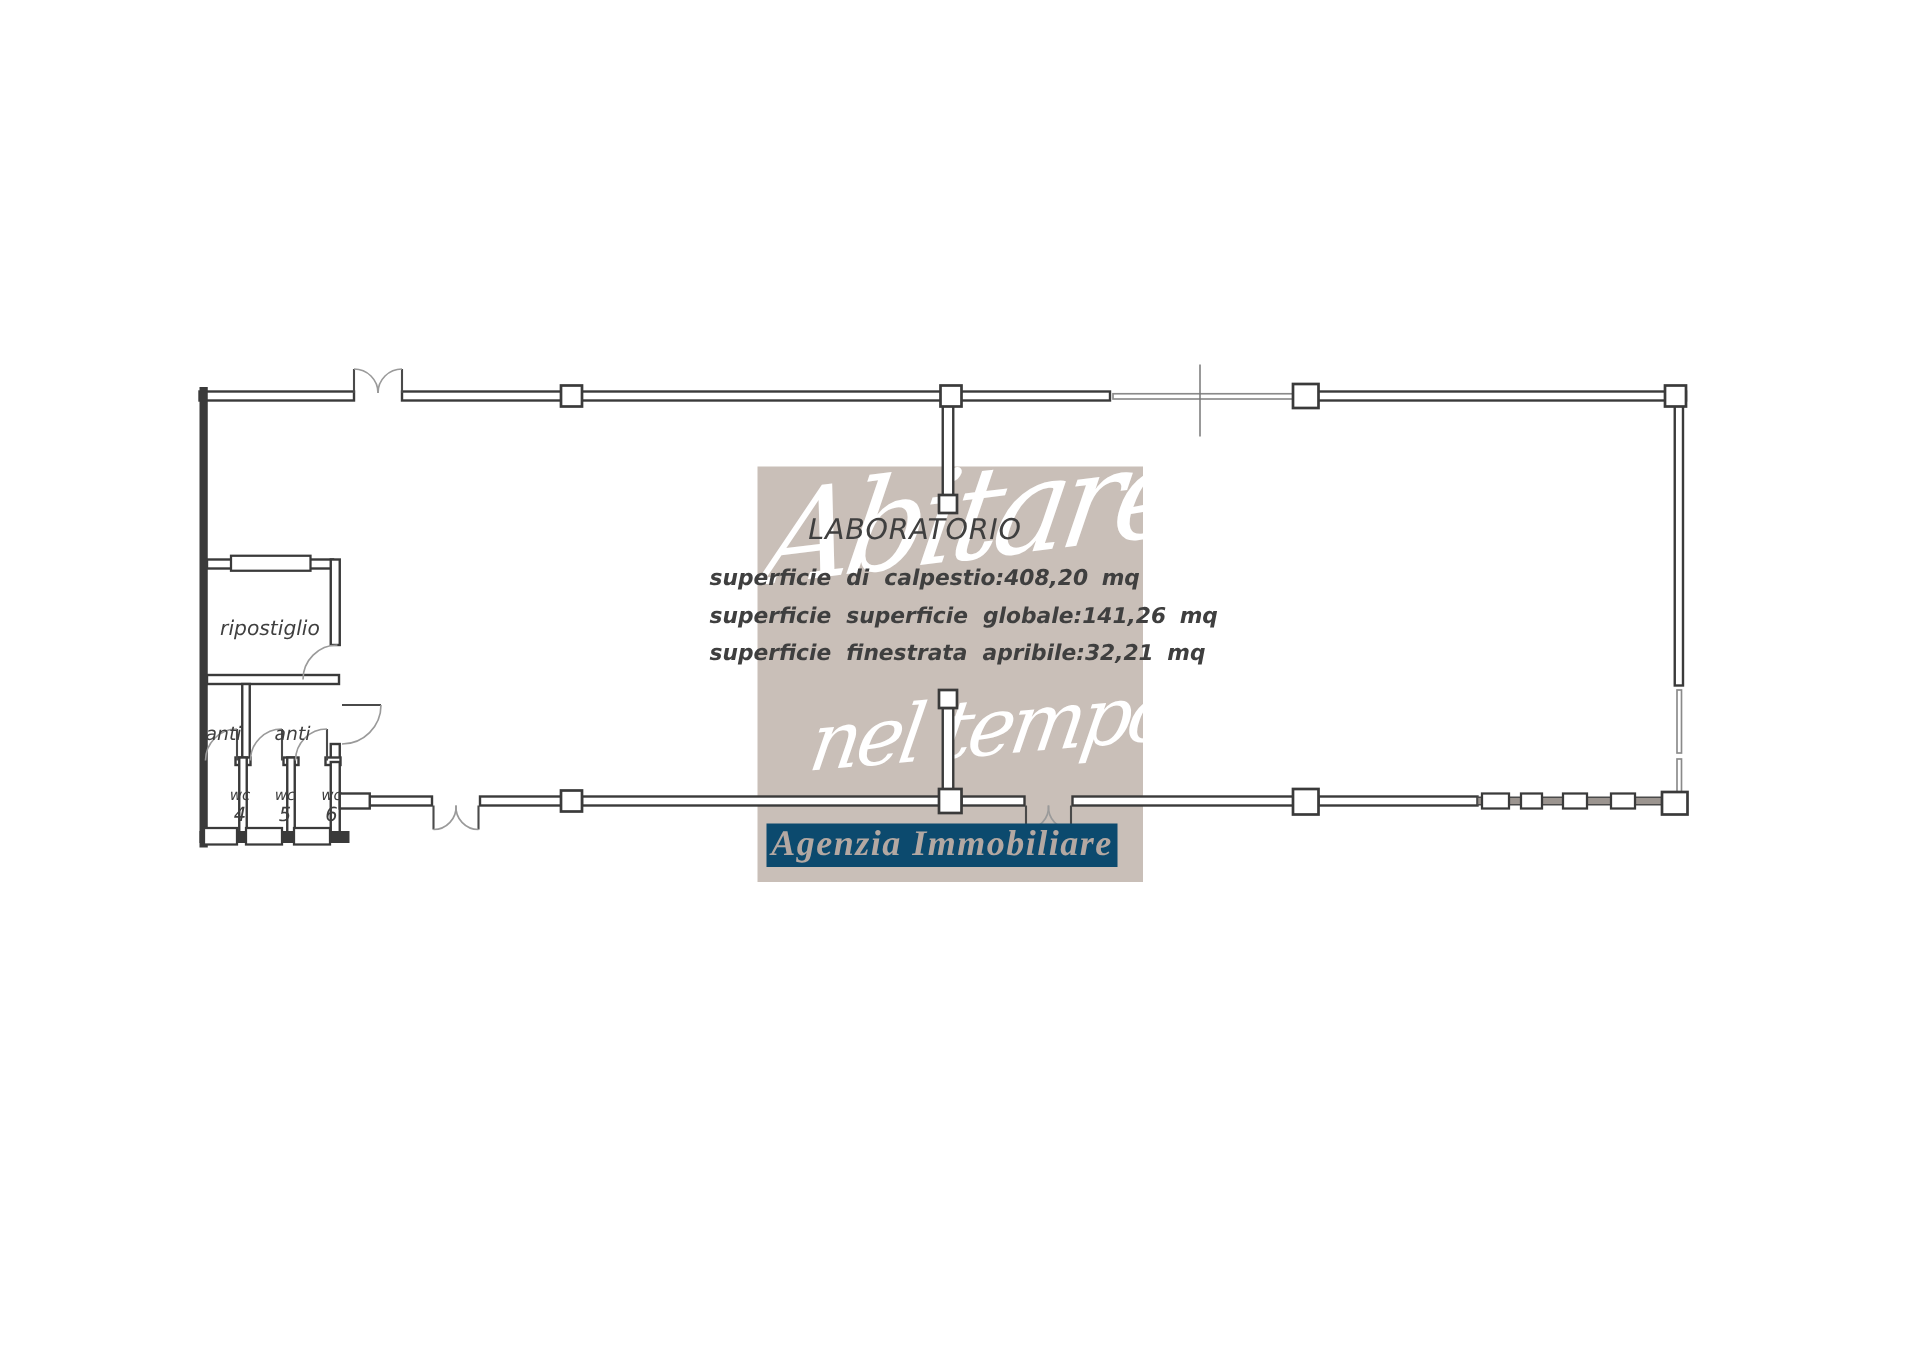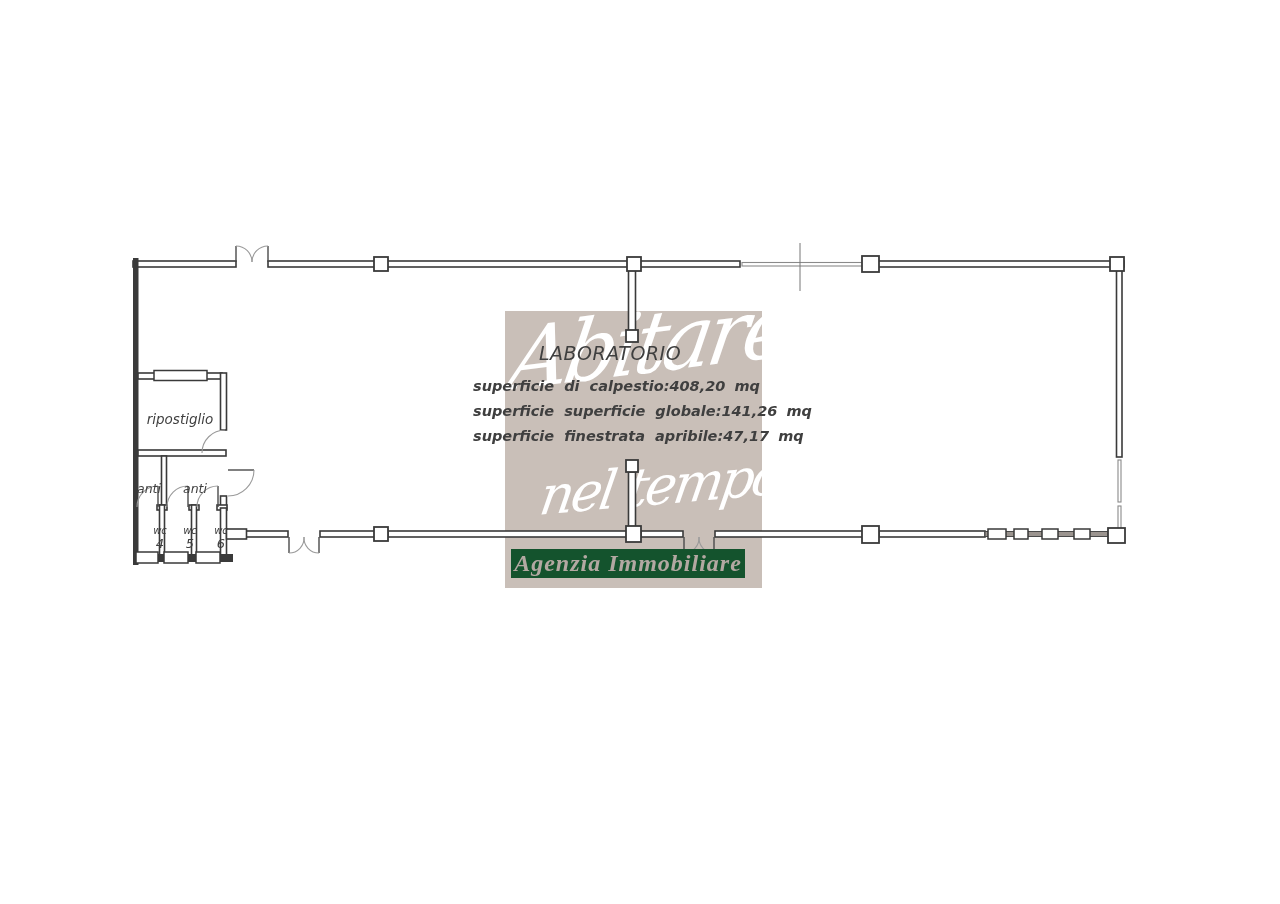--- a/index.html
+++ b/index.html
@@ -8,21 +8,21 @@
 
   
   #wm-box{position:absolute;left:505px;top:311px;width:257px;height:277px;
           background:#c9bfb8;z-index:1;}
   .wm-script{position:absolute;color:#ffffff;font-family:"DejaVu Serif",serif;
              font-style:italic;white-space:nowrap;line-height:1;z-index:1;}
   #wm-line1{left:12px;top:6px;font-size:84px;letter-spacing:-5px;
             transform:rotate(-7deg) skewX(-16deg);transform-origin:left top;}
   #wm-line2{left:40px;top:158px;font-size:53px;letter-spacing:-3px;
             transform:rotate(-5deg) skewX(-14deg);transform-origin:left top;}
-  #banner{position:absolute;left:511px;top:549px;width:234px;height:29px;background:#14532d;
+  #banner{position:absolute;left:511px;top:549px;width:234px;height:29px;background:#0c4a6e;
           display:flex;align-items:center;justify-content:center;z-index:4;}
   #banner span{font-family:"Liberation Serif","DejaVu Serif",serif;font-style:italic;
                font-weight:bold;font-size:24px;color:#b3a8a2;letter-spacing:1px;}
 
   
   #plan-svg{position:absolute;left:0;top:0;z-index:2;}
   .wall  {fill:#ffffff;stroke:#3a3a3a;stroke-width:1.6;}
   .solid {fill:#3a3a3a;stroke:none;}
   .win   {fill:#ffffff;stroke:#8a8a8a;stroke-width:1.1;}
   .pillar{fill:#ffffff;stroke:#3a3a3a;stroke-width:1.8;}
@@ -169,21 +169,21 @@
     <div class="tb-row">
       <span class="tb-label">superficie di calpestio:</span>
       <span class="tb-value">408,20 mq</span>
     </div>
     <div class="tb-row">
       <span class="tb-label">superficie superficie globale:</span>
       <span class="tb-value">141,26 mq</span>
     </div>
     <div class="tb-row">
       <span class="tb-label">superficie finestrata apribile:</span>
-      <span class="tb-value">47,17 mq</span>
+      <span class="tb-value">32,21 mq</span>
     </div>
   </div>
 
   <div class="plan-text room-label" id="lbl-ripostiglio">ripostiglio</div>
   <div class="plan-text room-label" id="lbl-anti1">anti</div>
   <div class="plan-text room-label" id="lbl-anti2">anti</div>
   <div class="plan-text room-label wc-label" id="lbl-wc4">
     <div class="wc-word">wc</div>
     <div class="wc-num">4</div>
   </div>

